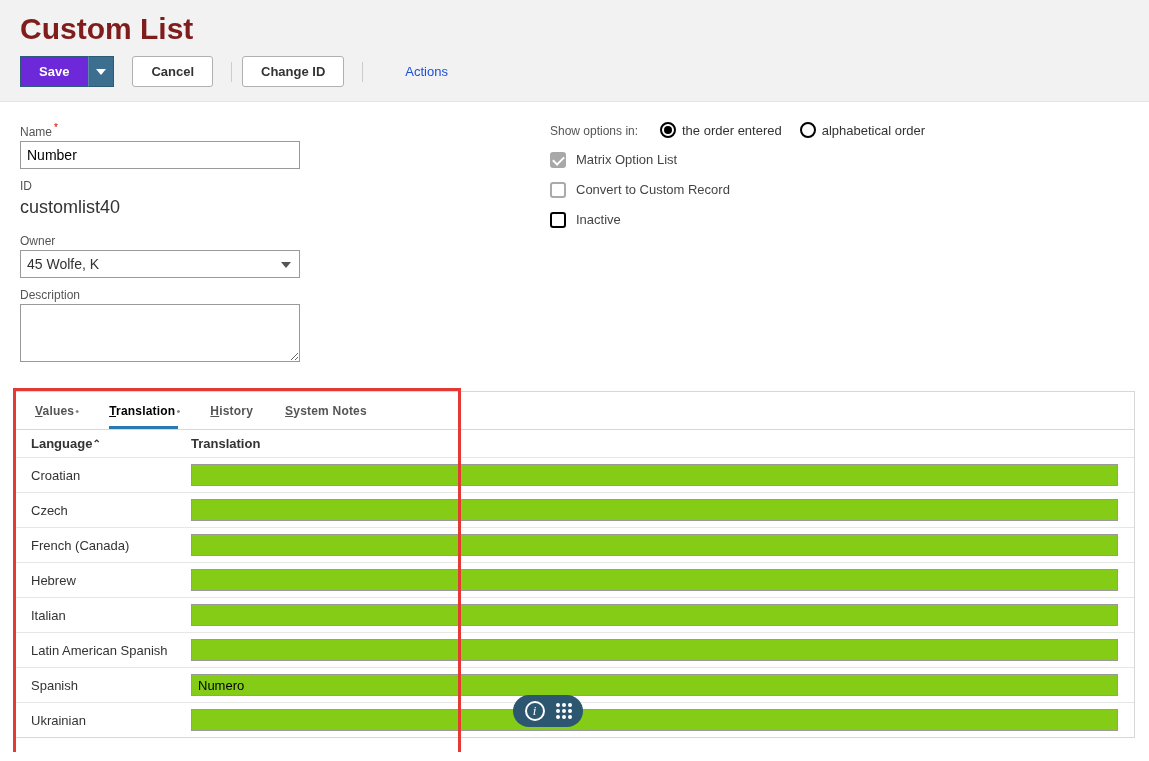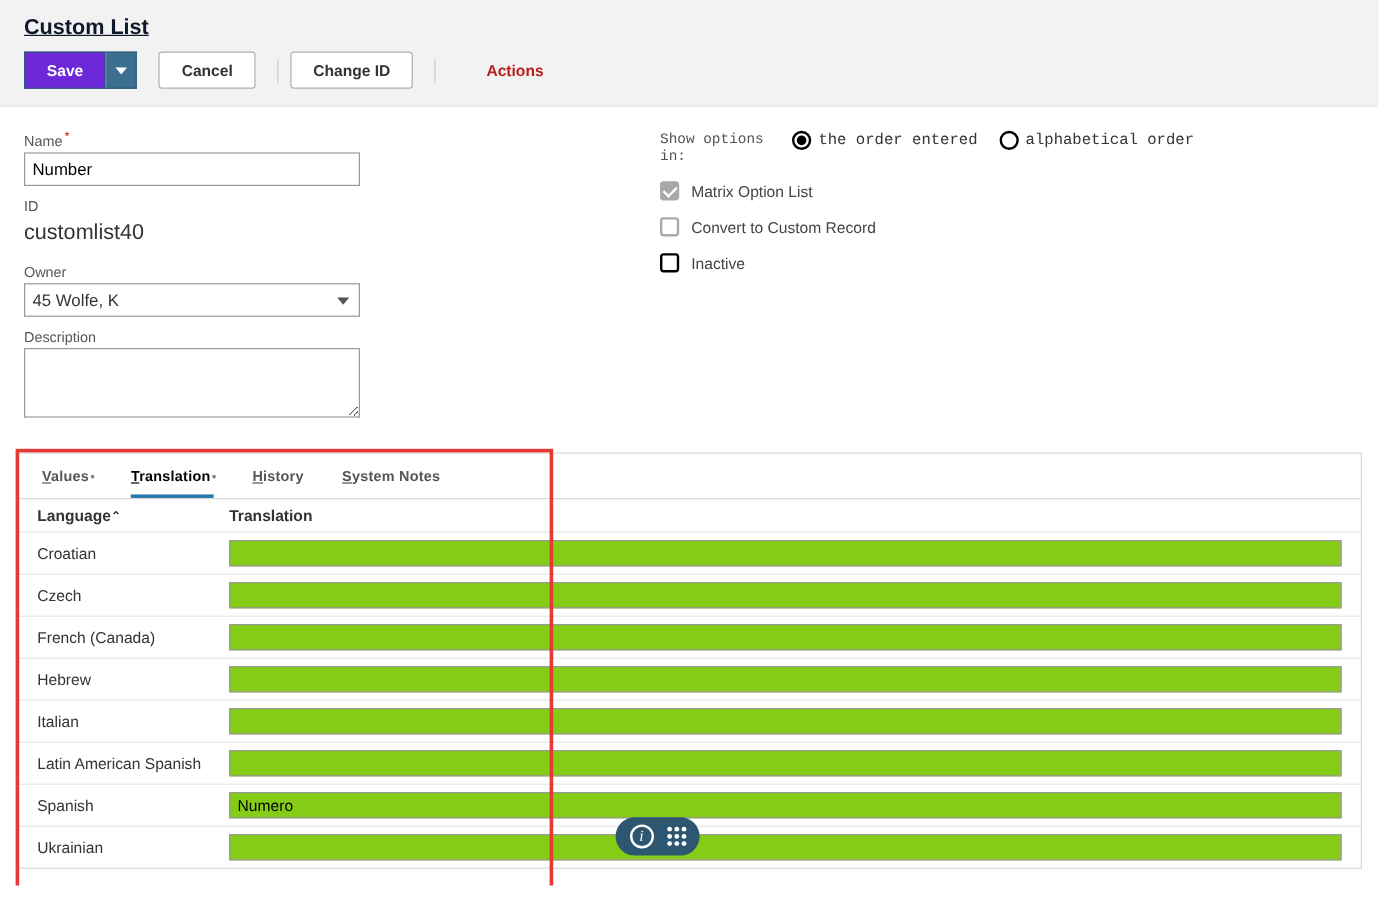--- a/index.html
+++ b/index.html
@@ -10,25 +10,24 @@
     color: #333;
     background: #fff;
     width: 1149px;
   }
   .topbar {
     background: #f2f2f2;
     padding: 8px 20px 14px 20px;
     border-bottom: 1px solid #e5e5e5;
   }
   .page-title {
-    font-size: 18px;
+    font-size: 30px;
     font-weight: 700;
-    color: #0f172a;
+    color: #7f1d1d;
     margin: 4px 0 10px 0;
-    text-decoration: underline;
   }
   .toolbar {
     display: flex;
     align-items: center;
     gap: 0;
   }
   .btn-save-group {
     display: inline-flex;
     margin-right: 18px;
   }
@@ -64,22 +63,22 @@
     cursor: pointer;
     margin-right: 16px;
   }
   .vsep {
     width: 1px;
     height: 20px;
     background: #ccc;
     margin: 0 10px 0 2px;
   }
   .actions {
-    font-weight: 700;
-    color: #b91c1c;
+    font-weight: 400;
+    color: #1d4ed8;
     margin-left: 32px;
     cursor: pointer;
   }
 
   .form-area {
     padding: 20px 20px 16px 20px;
     display: flex;
   }
   .col-left { width: 500px; }
   .col-right { flex: 1; padding-left: 30px; }
@@ -125,25 +124,24 @@
     border-top: 6px solid #555;
   }
   .textarea {
     height: 58px;
     resize: both;
   }
   .static-val { font-size: 18px; color: #333; padding: 2px 0 6px 0; }
 
   .opt-row {
     display: flex;
-    align-items: flex-start;
+    align-items: flex-end;
     margin-bottom: 14px;
     font-size: 13px;
     color: #333;
-    font-family: Liberation Mono, monospace;
   }
   .opt-label { width: 110px; color: #555; font-size: 12px; }
   .radio {
     width: 16px; height: 16px;
     border: 2px solid #000; border-radius: 50%;
     display: inline-flex; align-items: center; justify-content: center;
     margin-right: 6px;
     flex: 0 0 16px;
   }
   .radio.checked::after {
@@ -156,21 +154,21 @@
     display: inline-flex; align-items: center; justify-content: center;
     flex: 0 0 16px;
   }
   .checkbox.checked { background: #a8a8a8; border-color: #a8a8a8; }
   .checkbox.checked::after {
     content: ""; width: 9px; height: 5px;
     border-left: 2px solid #fff; border-bottom: 2px solid #fff;
     transform: rotate(-45deg); margin-top: -2px;
   }
   .checkbox.black { border-color: #000; }
-  .check-row { display: flex; align-items: center; margin-bottom: 14px; font-size: 13px; color: #444; }
+  .check-row { display: flex; align-items: flex-start; margin-bottom: 14px; font-size: 13px; color: #444; }
 
   .tabs-section {
     margin: 0 14px 14px 14px;
     border: 1px solid #d8d8d8;
     padding: 0;
     position: relative;
   }
   .red-box {
     position: absolute;
     left: -2px; top: -4px;

